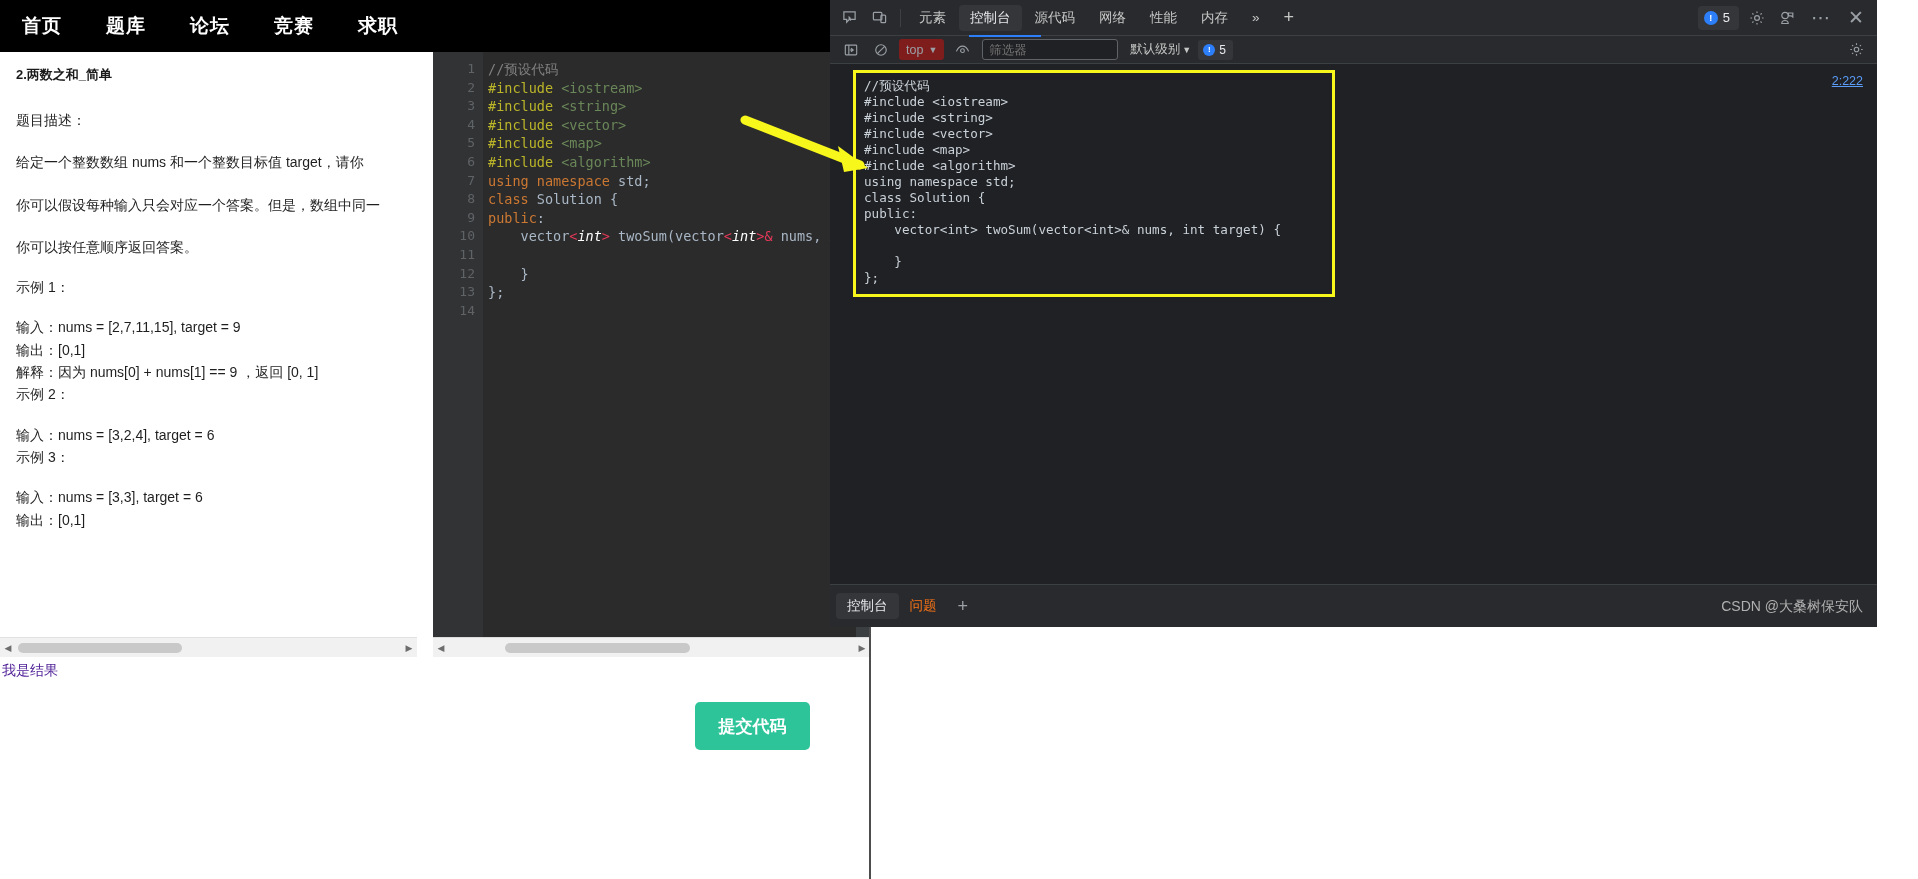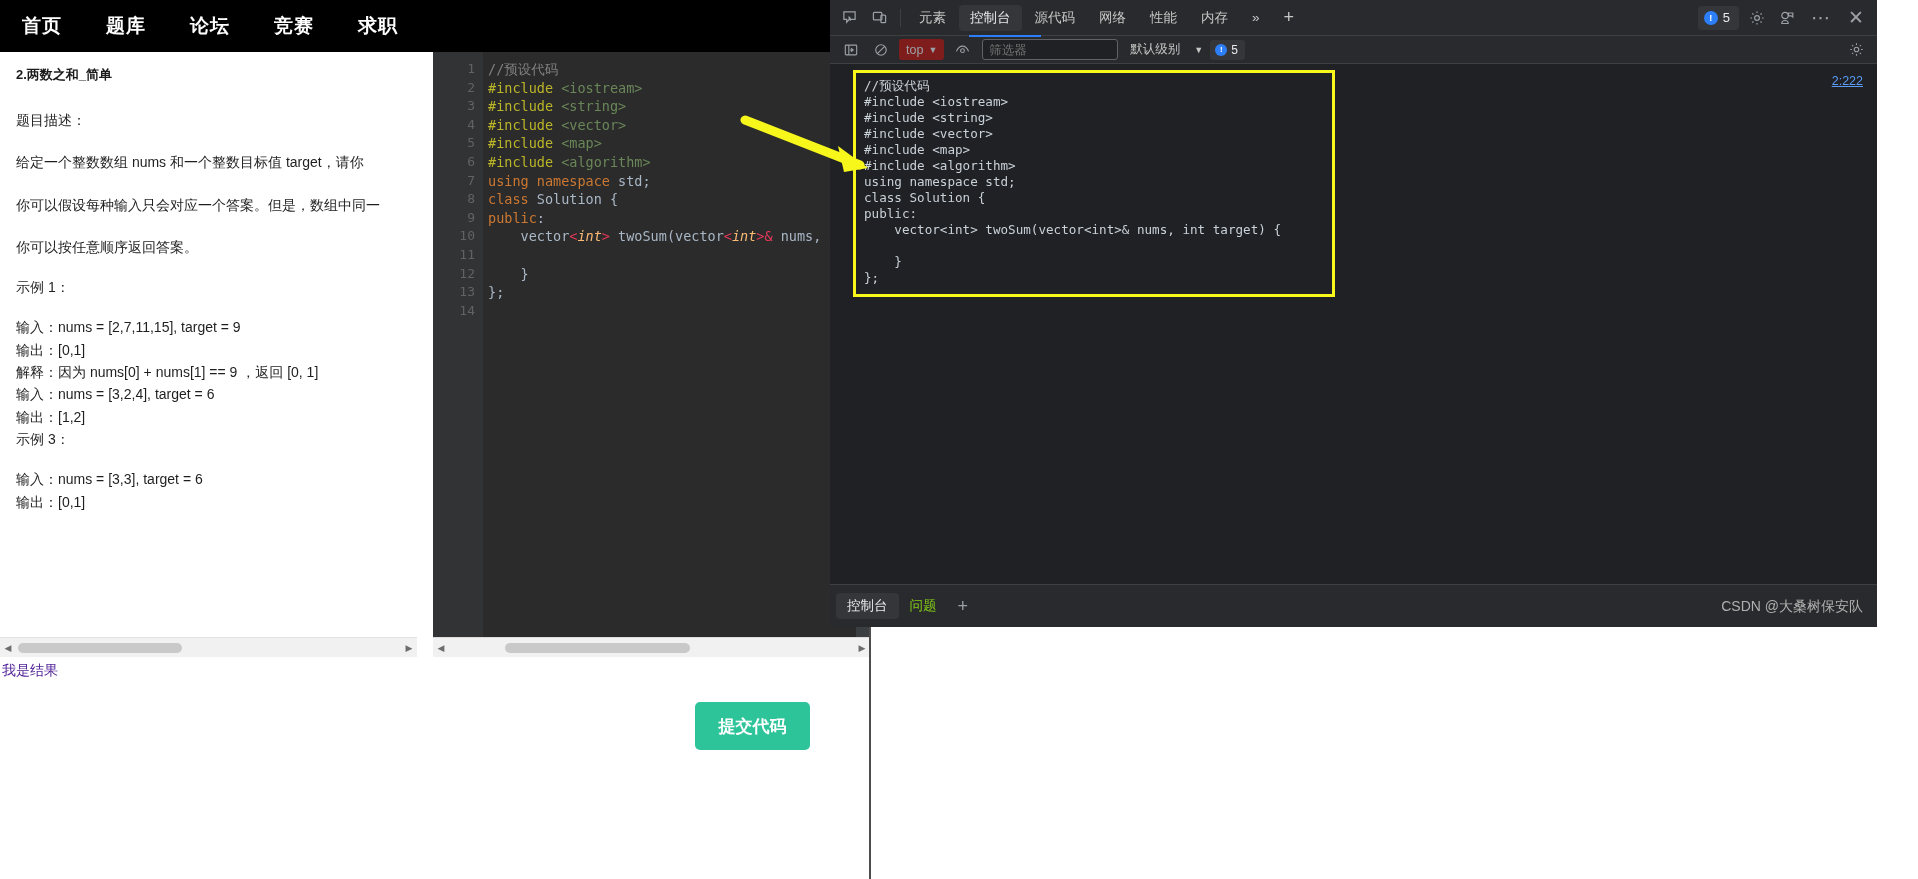--- a/index.html
+++ b/index.html
@@ -79,21 +79,21 @@
     font-family: "DejaVu Sans Mono", monospace; font-size: 13px;
     text-align: right; padding: 8px 8px 0 0; line-height: 18.6px; flex: none;
     position: relative;
   }
   .codearea {
     flex: 1; background: #2b2b2b; color: #a9b7c6; overflow: hidden;
     font-family: "DejaVu Sans Mono", monospace; font-size: 13.5px;
     line-height: 18.6px; padding: 8px 0 0 5px; white-space: pre;
   }
   .c-com { color: #808080; } .c-pre { color: #bbb529; }
-  .c-str { color: #6a8759; } .c-kw  { color: #cc7832; } .c-ital{ color: #fdba74; font-style: italic; }
+  .c-str { color: #6a8759; } .c-kw  { color: #cc7832; } .c-ital{ color: #ffffff; font-style: italic; }
   .c-pk  { color: #e8395a; } .c-id  { color: #a9b7c6; }
 
   .e-vscroll { position: absolute; left: 856px; top: 0; width: 14px; height: 585px; background: #3c3f41; }
   .e-hscroll {
     position: absolute; left: 433px; top: 585px; width: 437px; height: 20px;
     background: #f1f1f1; border-top: 1px solid #dcdcdc;
   }
   .e-hscroll .thumb { position: absolute; left: 72px; top: 5px; width: 185px; height: 10px; background: #c9c9c9; border-radius: 5px; }
   .e-hscroll .ar { position: absolute; top: 0; width: 16px; height: 20px; color: #6d6d6d; font-size: 9px; text-align: center; line-height: 20px; }
   .e-hscroll .ar.l { left: 0; } .e-hscroll .ar.r { right: 0; }
@@ -155,21 +155,21 @@
   .ctx-select {
     height: 21px; background: #7f1d1d; border-radius: 3px; display: flex; align-items: center;
     gap: 5px; padding: 0 7px; font-size: 12.5px; color: #9aa0a6; cursor: pointer; flex: none; margin: 0 3px;
   }
   .filter-input {
     height: 21px; width: 136px; background: #202124; border: 1px solid #5f6368;
     border-radius: 3px; color: #9aa0a6; font-size: 12.5px; padding: 0 6px;
     font-family: "Liberation Sans", sans-serif; margin: 0 5px; outline: none;
   }
   .level-select {
-    height: 21px; display: flex; align-items: center; gap: 14px; padding: 0 7px;
+    height: 21px; display: flex; align-items: center; gap: 2px; padding: 0 7px;
     font-size: 12.5px; color: #c4c7c5; cursor: pointer; flex: none;
   }
   .issues-badge {
     height: 20px; padding: 0 7px 0 5px; display: flex; align-items: center; gap: 4px;
     background: #35363a; border-radius: 3px; font-size: 12px; color: #e8eaed; cursor: pointer; flex: none;
   }
   .issues-badge .dot {
     width: 12px; height: 12px; border-radius: 50%; background: #2d7ff9;
     display: flex; align-items: center; justify-content: center; color: #fff; font-size: 8px; font-weight: 700;
   }
@@ -189,21 +189,21 @@
     color: #c9d1d9; white-space: pre;
   }
 
   
   .drawer {
     position: absolute; left: 0; bottom: 0; width: 1047px; height: 43px;
     background: #292a2d; border-top: 1px solid #3c4043; display: flex; align-items: center; padding: 0 6px;
   }
   .drawer-tab {
     height: 26px; padding: 0 11px; display: flex; align-items: center; font-size: 13.5px;
-    color: #84cc16; border-radius: 4px; cursor: pointer; flex: none;
+    color: #f97316; border-radius: 4px; cursor: pointer; flex: none;
   }
   .drawer-tab.active { background: #35363a; color: #e8eaed; }
   .drawer-plus { font-size: 18px; color: #9aa0a6; padding: 0 10px; cursor: pointer; }
   .watermark {
     position: absolute; right: 14px; bottom: 11px; font-size: 14px; color: #b0b0b0;
   }
 
   
   .arrow-svg { position: absolute; left: 740px; top: 110px; width: 160px; height: 70px; pointer-events: none; }
 </style>
@@ -229,22 +229,22 @@
         <h2>2.两数之和_简单</h2>
         <p>题目描述：</p>
         <p>给定一个整数数组 nums 和一个整数目标值 target，请你</p>
         <p>你可以假设每种输入只会对应一个答案。但是，数组中同一</p>
         <p class="blk">你可以按任意顺序返回答案。</p>
 
         <p class="blk">示例 1：</p>
         <p class="tight">输入：nums = [2,7,11,15], target = 9</p>
         <p class="tight">输出：[0,1]</p>
         <p class="tight">解释：因为 nums[0] + nums[1] == 9 ，返回 [0, 1]</p>
+        <p class="blk">示例 2：</p>
         <p class="tight">输入：nums = [3,2,4], target = 6</p>
-        <p class="tight">输出：[1,2]</p>
         <p class="blk">示例 3：</p>
         <p class="tight">输入：nums = [3,3], target = 6</p>
         <p class="tight">输出：[0,1]</p>
       </div>
 
       <div class="p-vscroll">
         <div class="arrow-up">▲</div>
         <div class="thumb"></div>
         <div class="arrow-dn">▼</div>
       </div>

